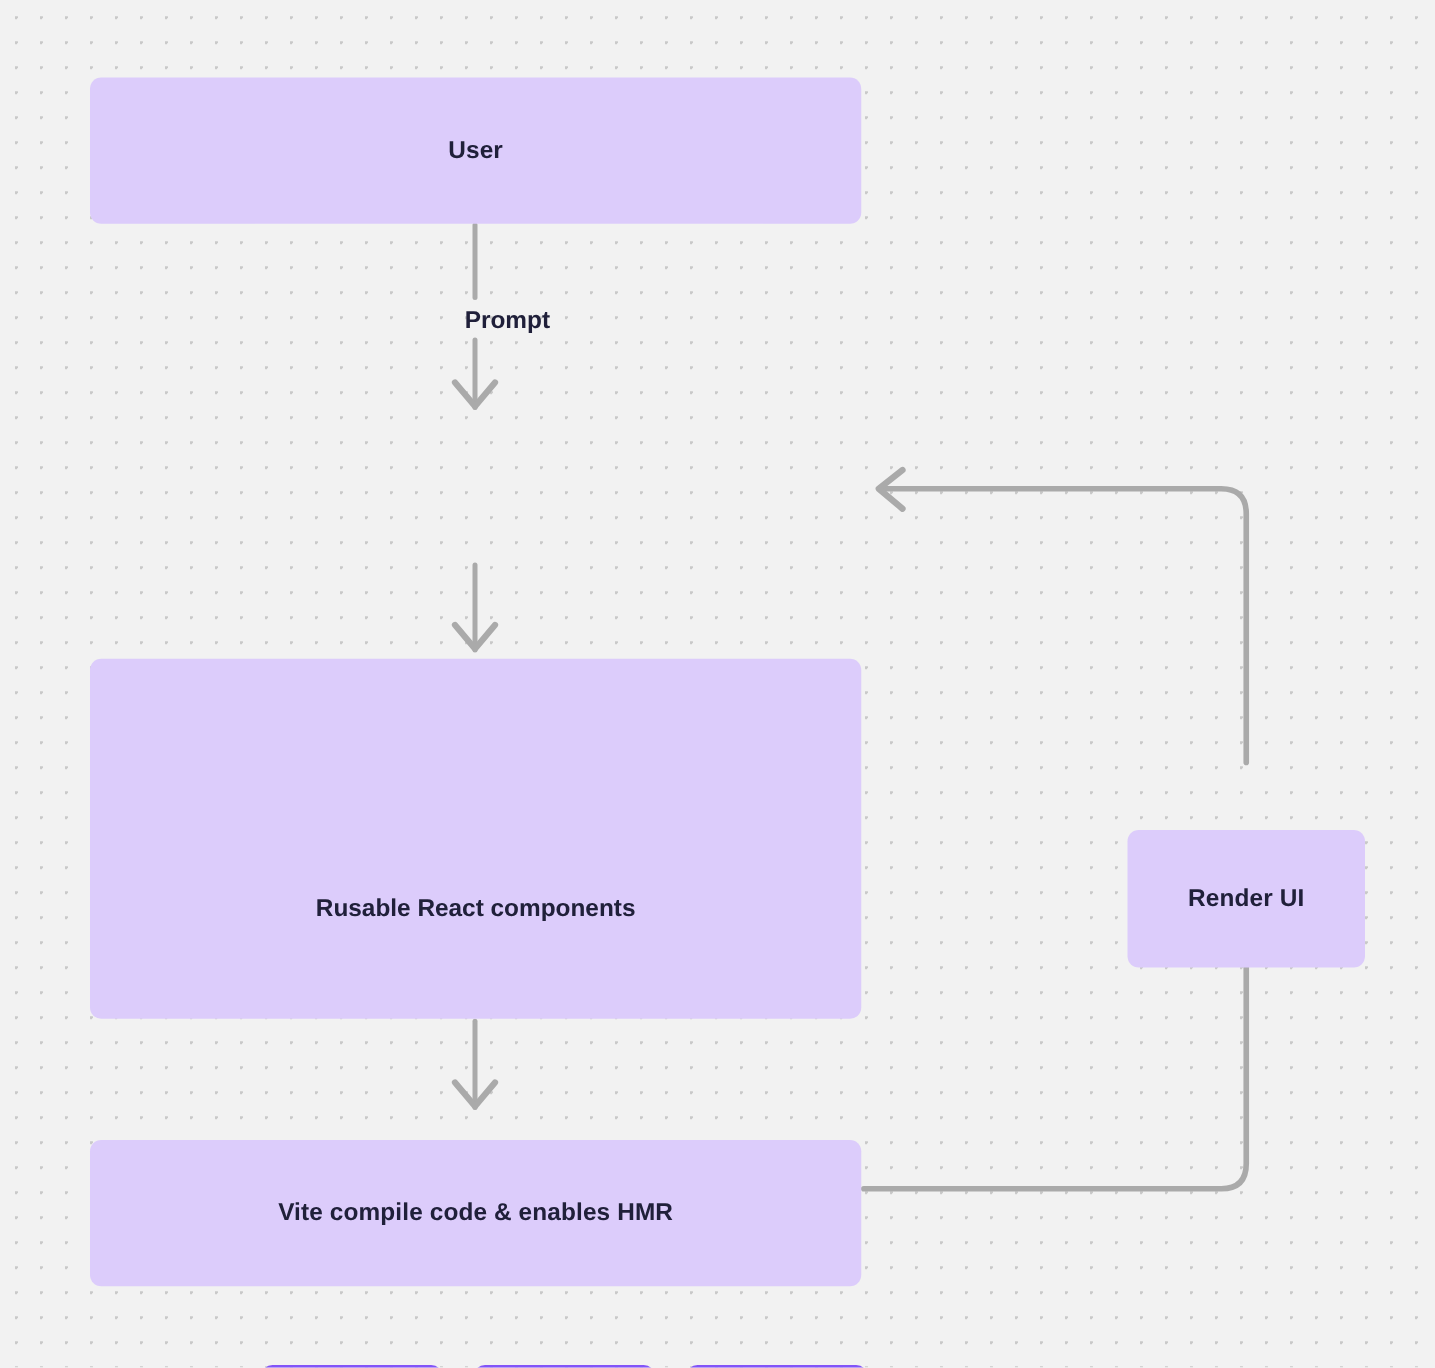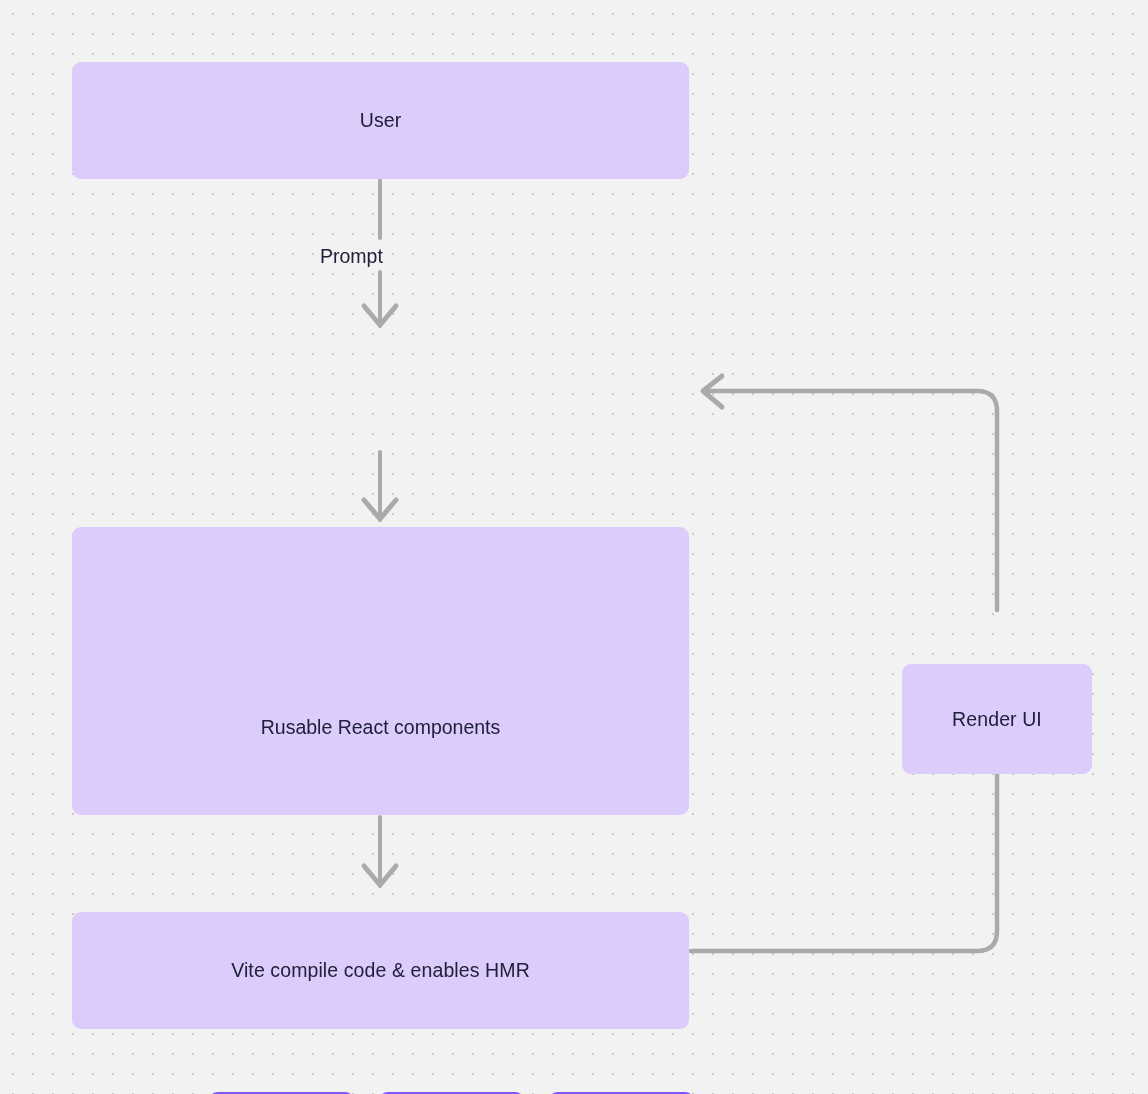--- a/index.html
+++ b/index.html
@@ -38,20 +38,21 @@
     position: absolute;
     box-sizing: border-box;
     display: flex;
     align-items: center;
     justify-content: center;
     border-radius: 9px;
   }
 
   .node-light {
     background-color: #dcccfb;
+    font-weight: bold;
   }
 
   .node-strong {
     background-color: #8254f8;
   }
 
   .node-label {
     font-size: 19.5px;
     line-height: 29px;
     color: #20203a;
@@ -84,23 +85,24 @@
     font-size: 19.5px;
     line-height: 29px;
     color: #20203a;
   }
 
   .edge-label {
     position: absolute;
     font-size: 19.5px;
     line-height: 24px;
     color: #20203a;
-    text-align: left;
+    text-align: right;
     background: transparent;
     white-space: nowrap;
+    font-weight: bold;
   }
   #edge-label-prompt {
     left: 320px;
     top: 244px;
     width: 120px;
   }
 </style>
 </head>
 <body>
 

